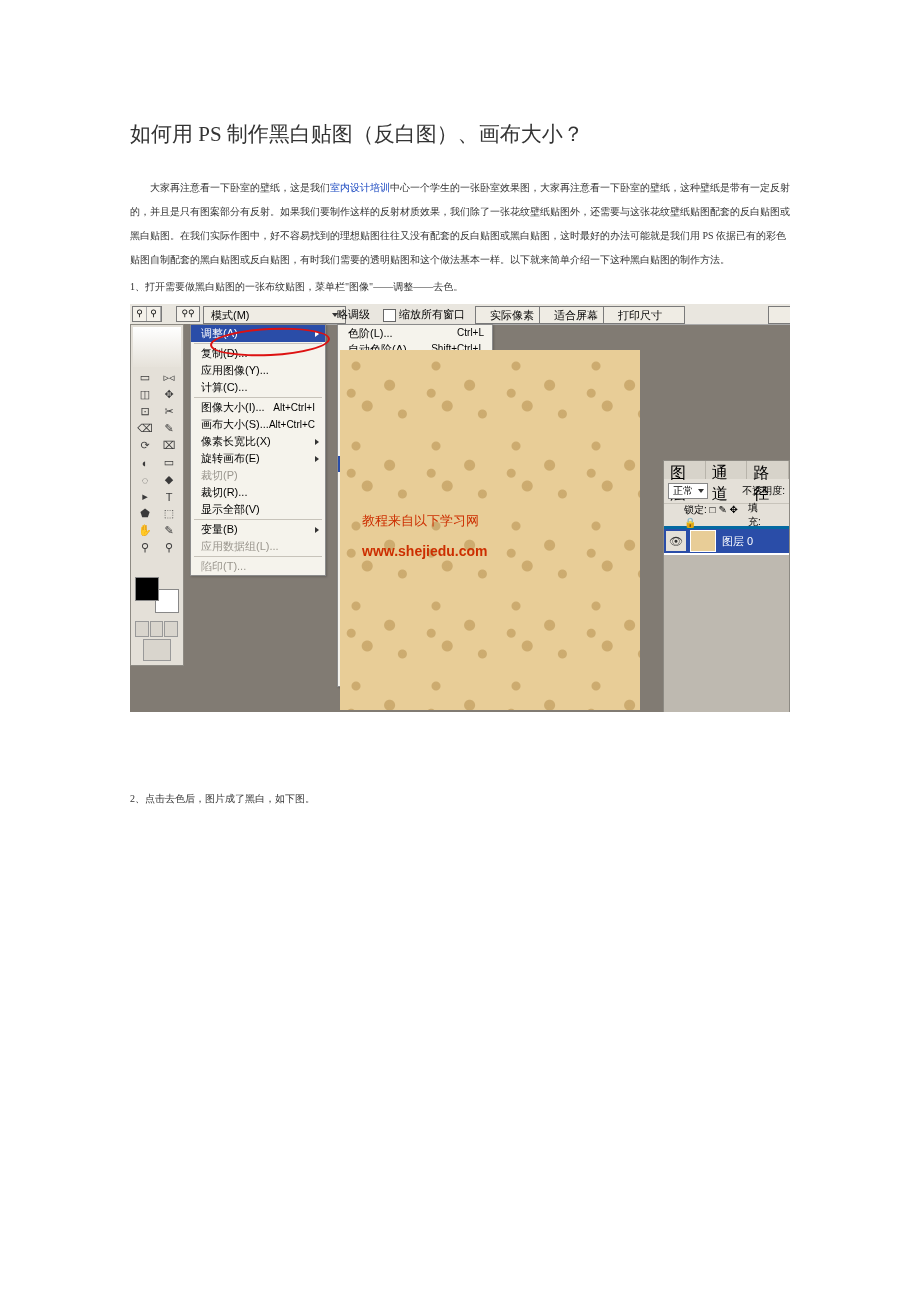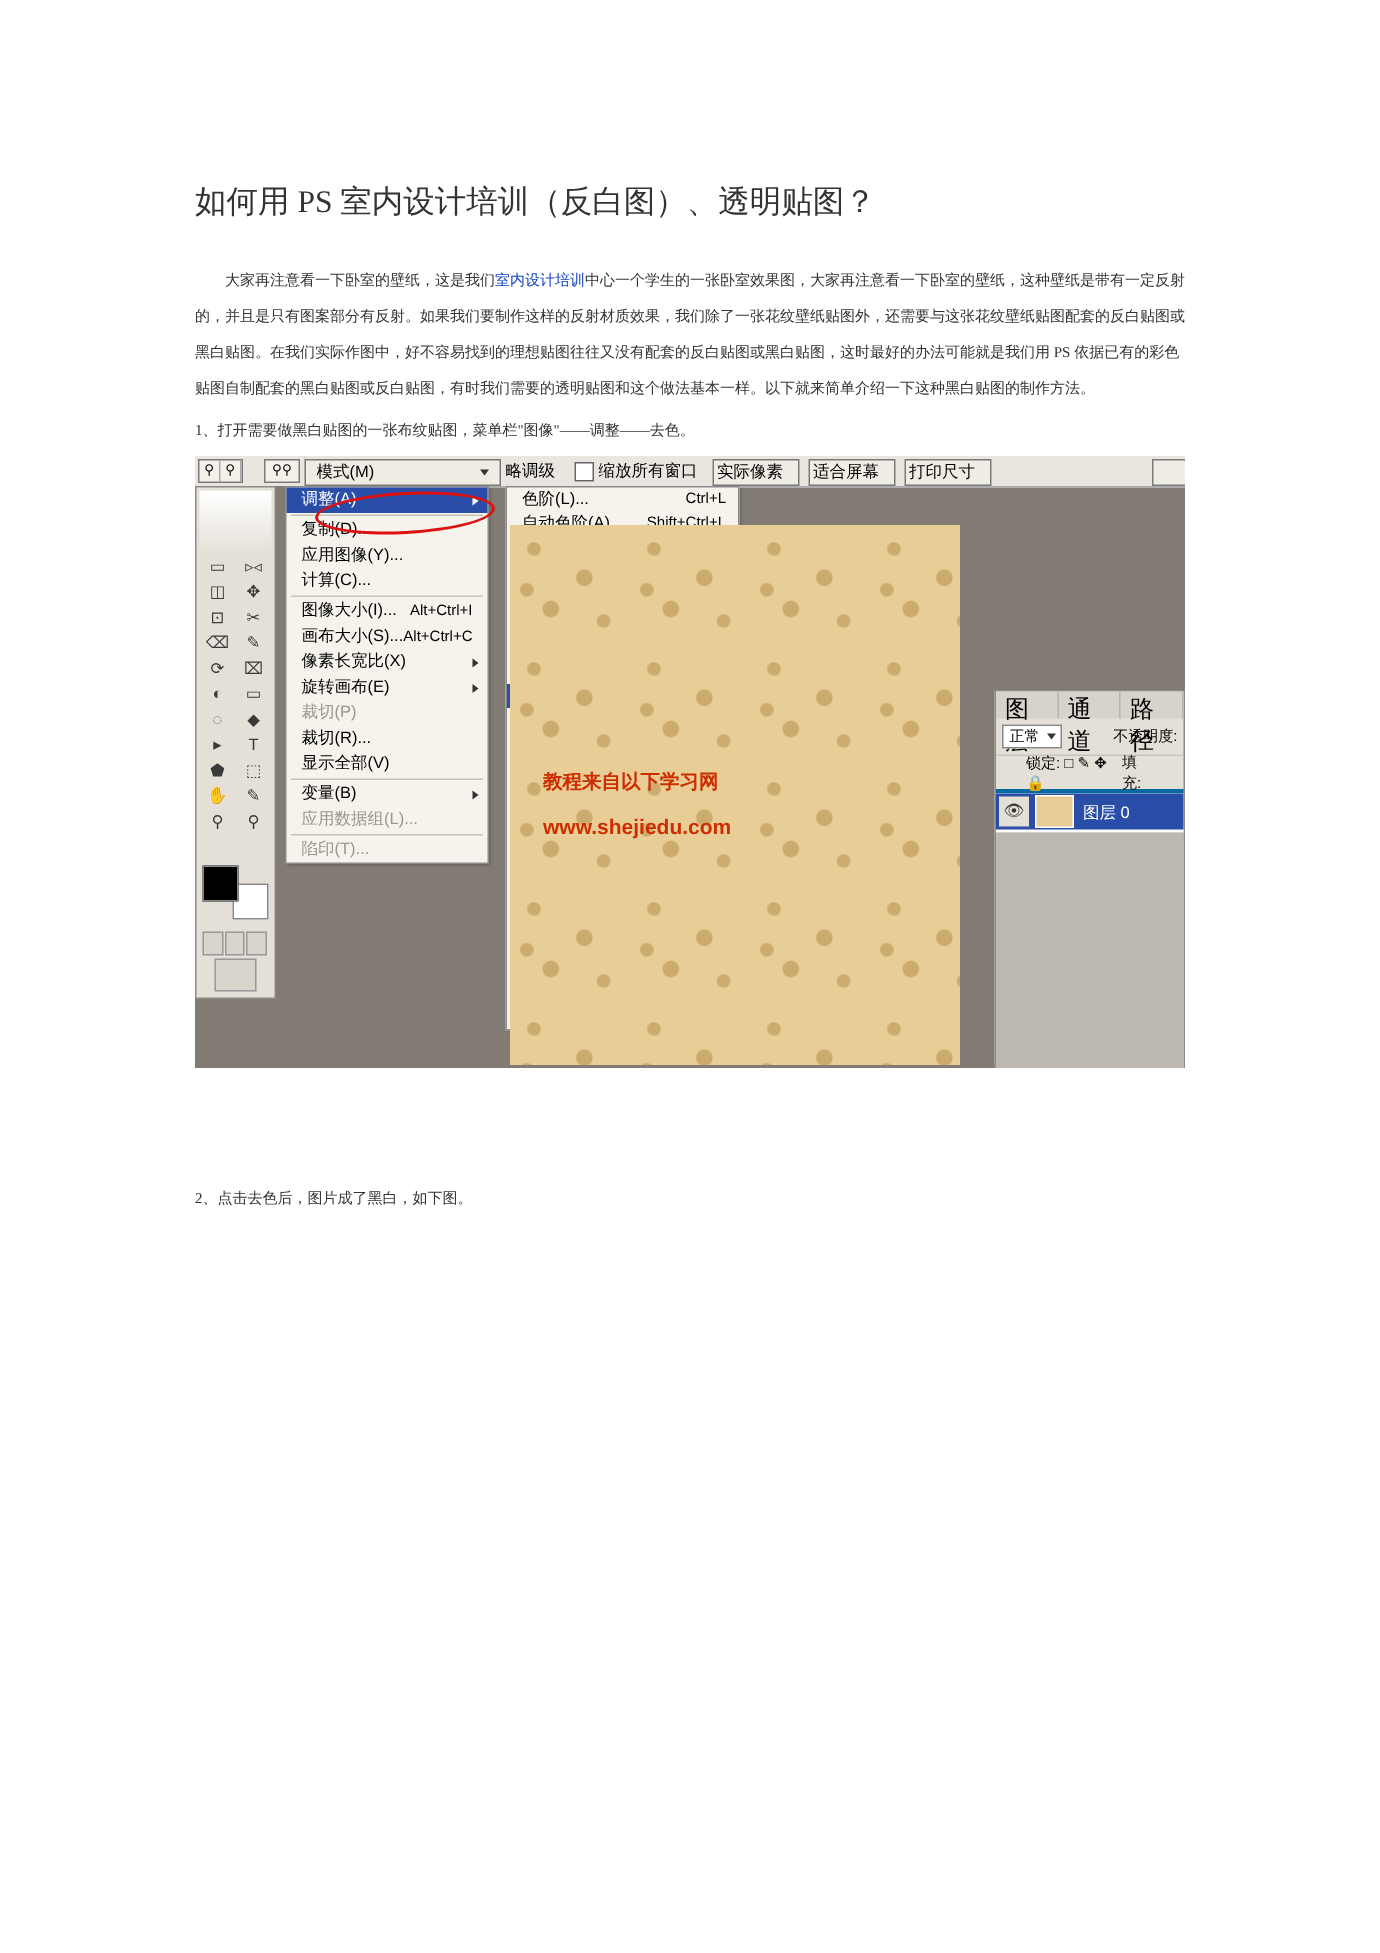--- a/index.html
+++ b/index.html
@@ -10,21 +10,21 @@
 .intro a{color:#1544bf;text-decoration:none}
 .step{font-size:10px;color:#333;margin:6px 0 10px 0;font-family:SimSun,serif}
 .shot{display:block;width:660px;height:408px;margin:0 0 0 0;background:#817b73;position:relative;font-family:SimSun,Tahoma,sans-serif;font-size:11px;color:#000;overflow:hidden}
 
 .tb-left{position:absolute;left:0;top:0;width:73px;height:20px;background:#e9e6df;border-right:1px solid #999}
 .tb-left .magbox{position:absolute;left:2px;top:2px;width:28px;height:14px;border:1px solid #7a7a7a;background:#f4f1ea;display:flex}
 .tb-left .magbox div{width:14px;height:14px;border-right:1px solid #aaa;text-align:center;line-height:13px;font-size:9px}
 .tb-left .mag2{position:absolute;left:46px;top:2px;width:22px;height:14px;border:1px solid #7a7a7a;background:#f4f1ea;text-align:center;line-height:13px;font-size:9px}
 
 .menubar{position:absolute;left:73px;top:0;right:0;height:20px;background:#e9e6df;border-bottom:1px solid #aaa}
-.menubar .mitem{position:absolute;top:2px;height:16px;line-height:16px;padding:0 2px;font-size:11px}
+.menubar .mitem{position:absolute;top:2px;height:16px;line-height:16px;padding:0 14px;font-size:11px}
 .menubar .dd{position:absolute;right:7px;top:6px;width:0;height:0;border-left:3px solid transparent;border-right:3px solid transparent;border-top:4px solid #333}
 .modebtn{left:0;width:120px;border:1px solid #7a7a7a;background:#efece4;padding-left:7px!important}
 .zlabel{left:134px;padding:0!important;font-size:11px}
 .zchk{left:180px;padding:0!important;font-size:11px}
 .zchk::before{content:"";display:inline-block;width:11px;height:11px;border:1px solid #666;background:#fff;margin-right:3px;vertical-align:middle}
 .pxbtn{left:272px;width:52px;border:1px solid #7a7a7a;background:#efece4}
 .fitbtn{left:336px;width:52px;border:1px solid #7a7a7a;background:#efece4}
 .prtbtn{left:400px;width:52px;border:1px solid #7a7a7a;background:#efece4}
 .rbtn{left:565px;width:22px;height:15px;border:1px solid #7a7a7a;background:#efece4}
 
@@ -64,42 +64,42 @@
 .canvas .pat{position:absolute;inset:0;background:
  radial-gradient(circle at 20% 20%,rgba(176,138,72,.5) 0 4px,transparent 5px),
  radial-gradient(circle at 62% 44%,rgba(176,138,72,.5) 0 5px,transparent 6px),
  radial-gradient(circle at 34% 70%,rgba(176,138,72,.5) 0 5px,transparent 6px),
  radial-gradient(circle at 78% 80%,rgba(176,138,72,.5) 0 4px,transparent 5px),
  radial-gradient(circle at 14% 54%,rgba(176,138,72,.5) 0 4px,transparent 5px);
  background-size:80px 80px}
 .canvas .title{position:absolute;left:0;top:0;right:0;height:18px;background:#2a4da8;color:#fff;font-size:10px;line-height:18px;padding-left:6px}
 .canvas .title .wbtn{position:absolute;right:2px;top:2px;display:flex}
 .canvas .title .wbtn div{width:14px;height:13px;background:#d7d4cc;color:#000;margin-left:1px;text-align:center;line-height:12px;font-size:10px;border:1px solid #888}
-.canvas .wm1{position:absolute;left:22px;top:162px;font-size:13px;font-weight:bold;color:#cc2e00;font-family:SimSun}
+.canvas .wm1{position:absolute;left:22px;top:162px;font-size:13px;font-weight:normal;color:#cc2e00;font-family:SimSun}
 .canvas .wm2{position:absolute;left:22px;top:193px;font-size:14px;font-weight:bold;color:#cc2e00;font-family:Arial,SimSun}
 
 .layers{position:absolute;right:0;top:156px;width:125px;height:252px;background:#e4e0d8;border:1px solid #8d8a83}
 .layers .tabs{height:18px;background:#d7d3ca;display:flex;font-size:16px}
 .layers .tabs div{padding:2px 6px;border-right:1px solid #b8b4ab}
 .layers .opts{height:20px;padding:2px 4px;font-size:10px;display:flex;align-items:center;justify-content:space-between;border-bottom:1px solid #c8c4bb}
 .layers .opts .sel{border:1px solid #888;background:#fff;padding:0 14px 0 4px;position:relative}
 .layers .opts .sel::after{content:"";position:absolute;right:3px;top:5px;width:0;height:0;border-left:3px solid transparent;border-right:3px solid transparent;border-top:4px solid #333}
 .layers .lock{height:18px;padding:2px 20px;font-size:10px;border-bottom:3px solid #0369a1;display:flex;align-items:center;justify-content:space-between}
 .layers .list{background:#fff;height:26px}
 .layers .lrow{height:24px;background:#2a4da8;color:#fff;display:flex;align-items:center;font-size:11px}
 .layers .lrow .eye{width:20px;height:20px;background:#e4e0d8;color:#333;margin:0 4px 0 2px;text-align:center;line-height:20px}
 .layers .lrow .thumb{width:24px;height:20px;background:#e8cd97;border:1px solid #fff;margin-right:6px}
 .layers .rest{background:#beb9b0;height:160px}
 </style>
 </head>
 <body>
 
 <div class="page">
  <div class="content">
-  <h1>如何用 PS 室内设计培训（反白图）、透明贴图？</h1>
+  <h1>如何用 PS 制作黑白贴图（反白图）、画布大小？</h1>
   <div class="intro">
     <span>　　大家再注意看一下卧室的壁纸，这是我们</span><a href="#">室内设计培训</a><span>中心一个学生的一张卧室效果图，大家再注意看一下卧室的壁纸，这种壁纸是带有一定反射的，并且是只有图案部分有反射。如果我们要制作这样的反射材质效果，我们除了一张花纹壁纸贴图外，还需要与这张花纹壁纸贴图配套的反白贴图或黑白贴图。在我们实际作图中，好不容易找到的理想贴图往往又没有配套的反白贴图或黑白贴图，这时最好的办法可能就是我们用 PS 依据已有的彩色贴图自制配套的黑白贴图或反白贴图，有时我们需要的透明贴图和这个做法基本一样。以下就来简单介绍一下这种黑白贴图的制作方法。</span>
   </div>
   <div class="step">1、打开需要做黑白贴图的一张布纹贴图，菜单栏"图像"——调整——去色。</div>
 
   <div class="shot">
 
     <div class="tb-left">
       <div class="magbox">
         <div>⚲</div>

